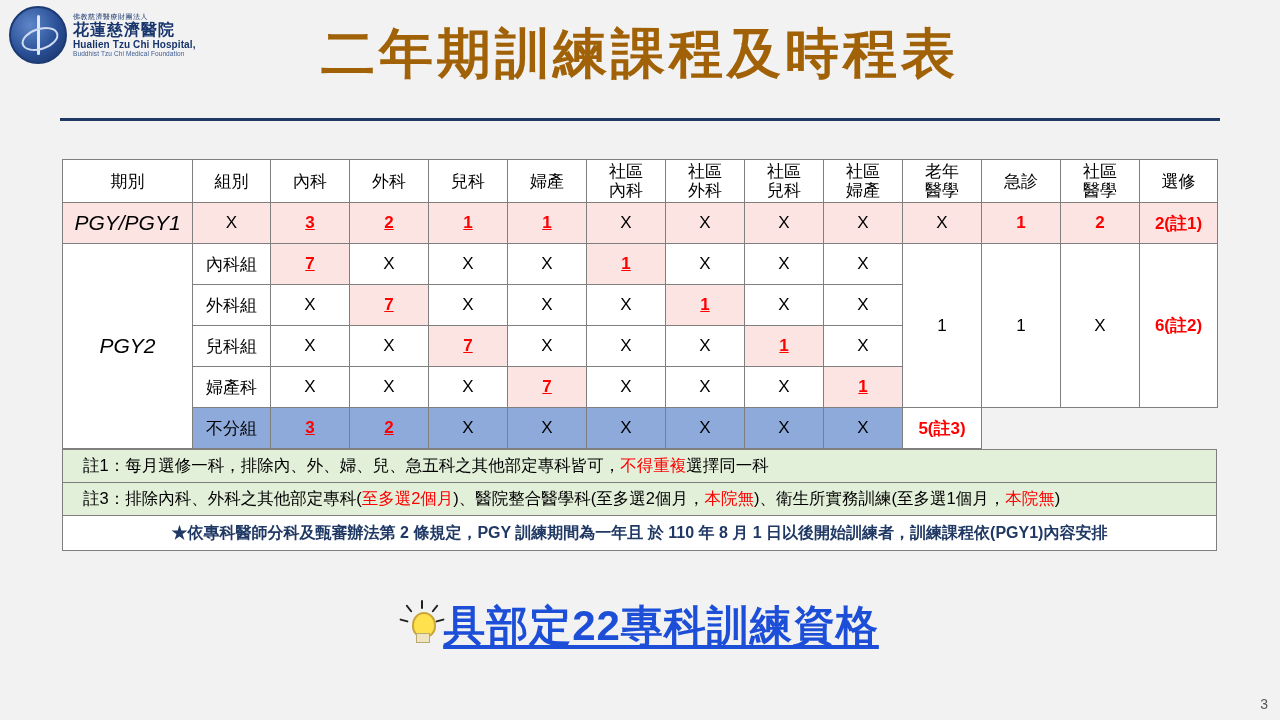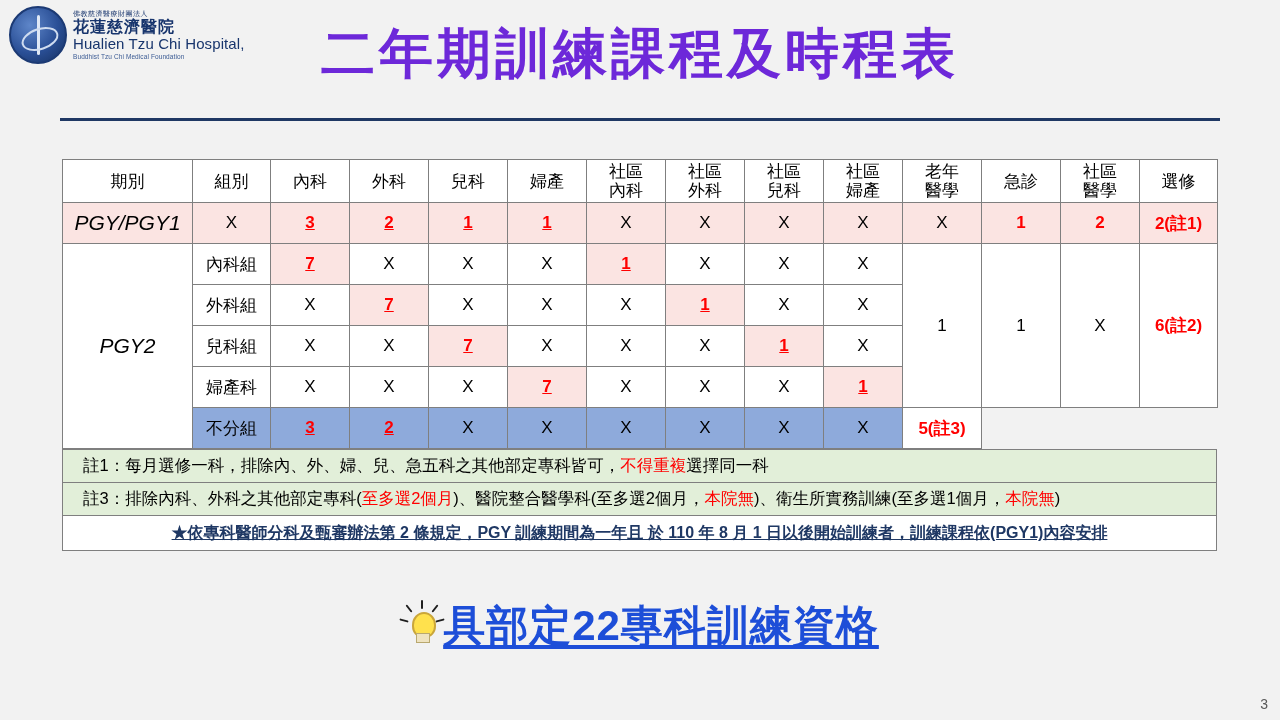--- a/index.html
+++ b/index.html
@@ -68,41 +68,41 @@
   .logo-text .lt-tiny {
     font-size: 7px;
     letter-spacing: 0.5px;
   }
   .logo-text .lt-cn {
     font-size: 16px;
     font-weight: bold;
     letter-spacing: 1px;
   }
   .logo-text .lt-en {
-    font-size: 15px;
-    font-weight: normal;
+    font-size: 10px;
+    font-weight: bold;
     letter-spacing: 0.1px;
   }
   .logo-text .lt-en2 {
     font-size: 6.5px;
     letter-spacing: 0.1px;
     color: #3a5party;
     color: #3a5a93;
   }
 
   
   .title {
     position: absolute;
     top: 18px;
     left: 0;
     width: 1280px;
     text-align: center;
     font-size: 54px;
     font-weight: bold;
-    color: #6d28d9;
+    color: #a16207;
     letter-spacing: 4px;
   }
   .title-rule {
     position: absolute;
     top: 118px;
     left: 60px;
     width: 1160px;
     height: 3px;
     background: #1f3864;
   }
@@ -173,21 +173,20 @@
     text-align: left;
     color: #000;
   }
   table.notes td.blue-note {
     background: #ffffff;
     text-align: center;
     color: #1f3864;
     font-weight: bold;
     font-size: 16px;
     height: 28px;
-    text-decoration: underline;
   }
   .note-red {
     color: #ff0000;
   }
 
   
   .footer-phrase {
     position: absolute;
     left: 0;
     top: 598px;

